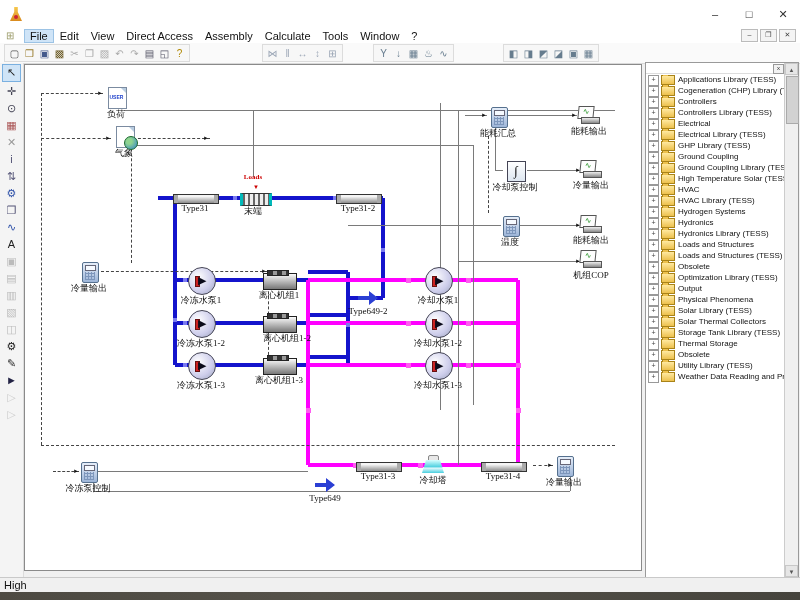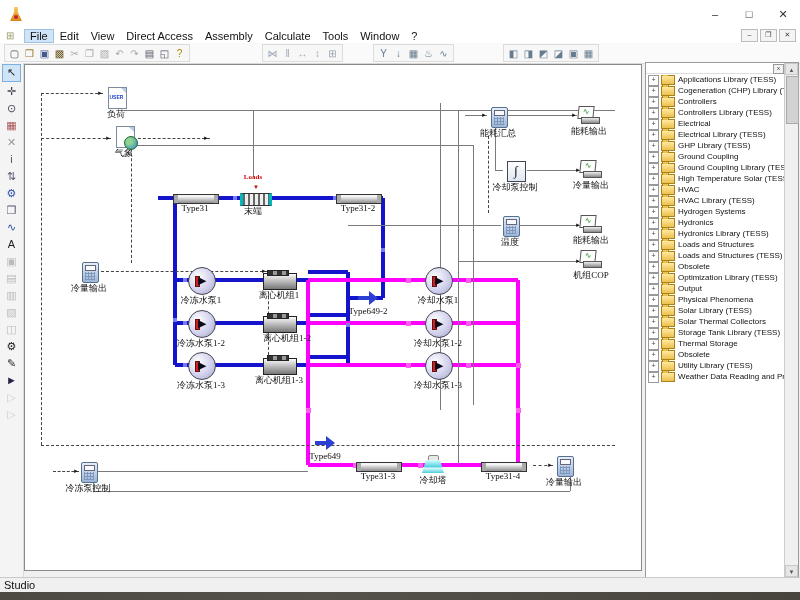--- a/index.html
+++ b/index.html
@@ -404,21 +404,21 @@
       </div>
       <div class="clabel">冷却水泵1-2</div>
     </div>
     <div class="comp" style="left: 400px; top: 287px; width: 26px; height: 26px;">
       <div class="ic-pump">
         <div class="bar"></div>
         <span class="tri">▶</span>
       </div>
       <div class="clabel">冷却水泵1-3</div>
     </div>
-    <div class="comp" style="left: 290px; top: 371px; width: 20px; height: 14px;">
+    <div class="comp" style="left: 290px; top: 413px; width: 20px; height: 14px;">
       <div class="ic-div"></div>
       <div class="clabel">Type649</div>
     </div>
     <div class="comp" style="left: 331px; top: 397px; width: 44px; height: 8px;">
       <div class="ic-pipe"></div>
       <div class="clabel">Type31-3</div>
     </div>
     <div class="comp" style="left: 397px; top: 390px; width: 22px; height: 18px;">
       <div class="ic-twr">
         <div class="fan"></div>
@@ -593,15 +593,15 @@
       </div>
     </div>
   <div id="treescroll">
     <div class="sarr">▲</div>
     <div class="sthumb"></div>
     <div class="sarr sdown">▼</div>
   </div>
 </div>
 
 <div id="statusbar">
-  <span>Studio</span>
+  <span>High</span>
 </div>
 <div id="taskstrip"></div>
 
 </body></html>

